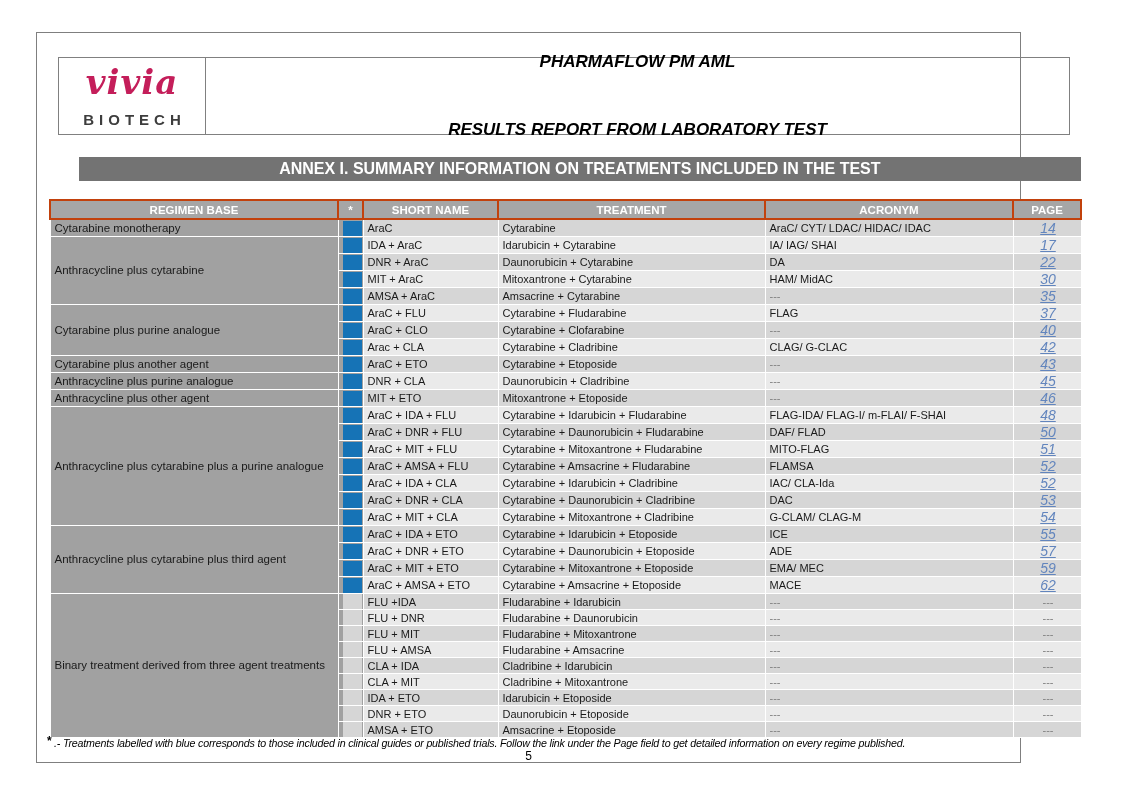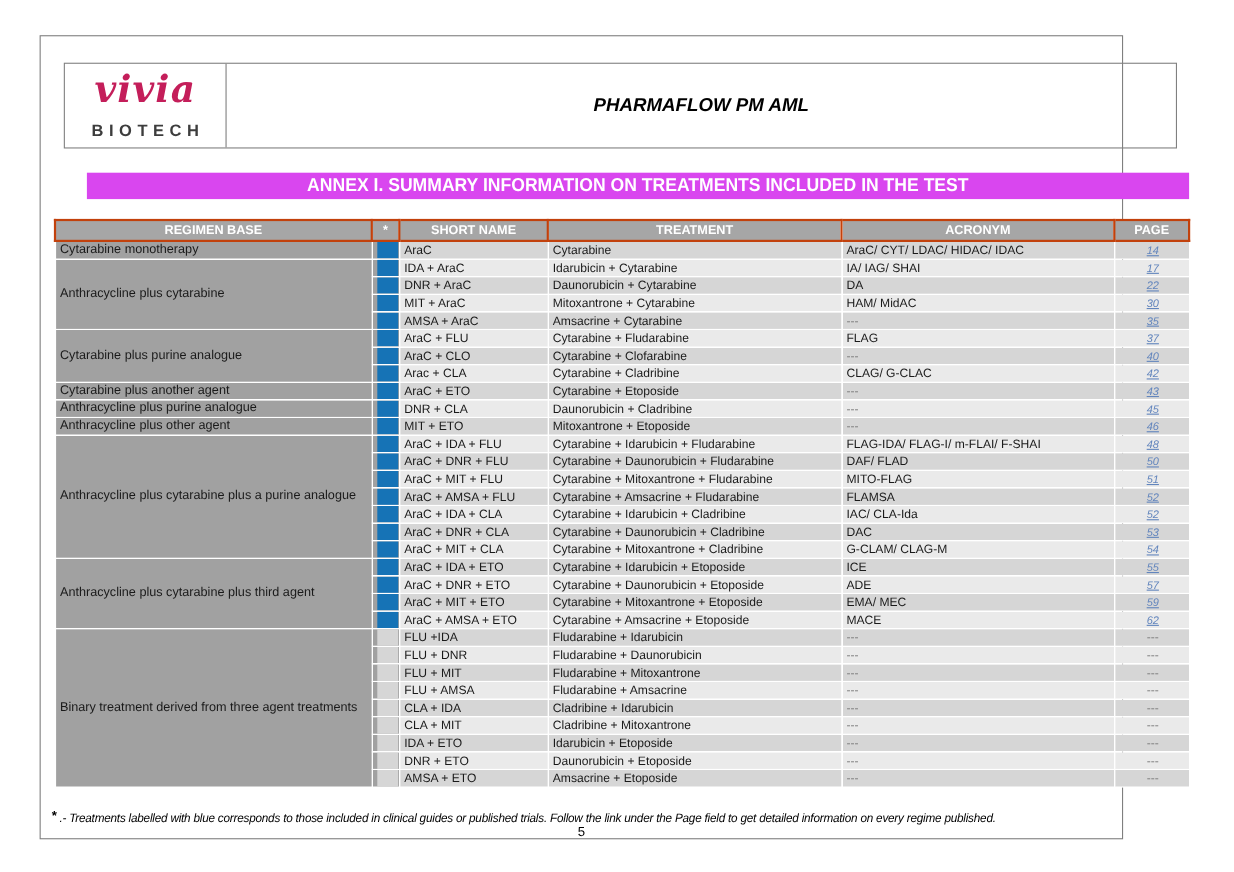--- a/index.html
+++ b/index.html
@@ -27,21 +27,21 @@
   .logo-sub {
     font-size:15px; font-weight:bold; letter-spacing:5px; color:#3d3d3d; margin-top:12px; padding-left:5px;
   }
   .title-cell {
     flex:1; display:flex; flex-direction:column; align-items:center; justify-content:center;
     font-weight:bold; font-style:italic; font-size:17px; color:#000; line-height:1.4; text-align:center;gap:44px;
   }
   
   .annex-bar {
     position:absolute; left:42px; top:124px; width:1002px; height:24px;
-    background:#d946ef; color:#fff; display:flex; align-items:center; justify-content:center;
+    background:#737373; color:#fff; display:flex; align-items:center; justify-content:center;
   }
   .annex-bar span {
     font-weight:bold; font-size:17px; letter-spacing:0px; transform:scaleX(0.94); white-space:nowrap;
   }
   
   table.results {
     position:absolute; left:12px; top:166px; width:1031px;
     border-collapse:collapse; table-layout:fixed; font-size:11px;
   }
   table.results th {
@@ -55,21 +55,21 @@
   td.regimen {
     background:#a1a1a1; color:#fff; font-size:11.5px; white-space:normal; line-height:1.25;margin-left:20px;
   }
   td.star { background:#a1a1a1; padding:0; }
   td.star .marker { width:19px; height:15px; margin-left:auto; background:#d6d6d6; }
   td.star .marker.starred { background:var(--star-blue); }
   tr.r0 td.data { background:#d6d6d6; }
   tr.r1 td.data { background:#eaeaea; }
   td.pagecol { text-align:center; padding:0; }
   a.page-link {
-    color:var(--link-blue); font-style:italic; text-decoration:underline; cursor:pointer; font-size:10px;
+    color:var(--link-blue); font-style:italic; text-decoration:underline; cursor:pointer; font-size:14px;
   }
   .dash { color:#7f7f7f; }
   
   .footnote {
     position:absolute; left:10px; top:701px; width:1032px; font-size:11px;
     color:#000; letter-spacing:-0.2px; white-space:nowrap;
   }
   .footnote .fn-star { font-weight:bold; font-style:normal; vertical-align:2px; font-size:12px; }
   .footnote .fn-text { font-style:italic; transform:scaleX(0.97); display:inline-block; transform-origin:left; }
   .page-number {
@@ -81,20 +81,21 @@
 
 <div class="page-border">
 
   <div class="header-box">
     <div class="logo-cell">
       <div class="logo-word">vivia</div>
       <div class="logo-sub">BIOTECH</div>
     </div>
     <div class="title-cell">
       <div>PHARMAFLOW PM AML</div>
+      <div>RESULTS REPORT FROM LABORATORY TEST</div>
     </div>
   </div>
 
   <div class="annex-bar">
     <span>ANNEX I. SUMMARY INFORMATION ON TREATMENTS INCLUDED IN THE TEST</span>
   </div>
 
   <table class="results">
     <colgroup>
       <col style="width:288px">

